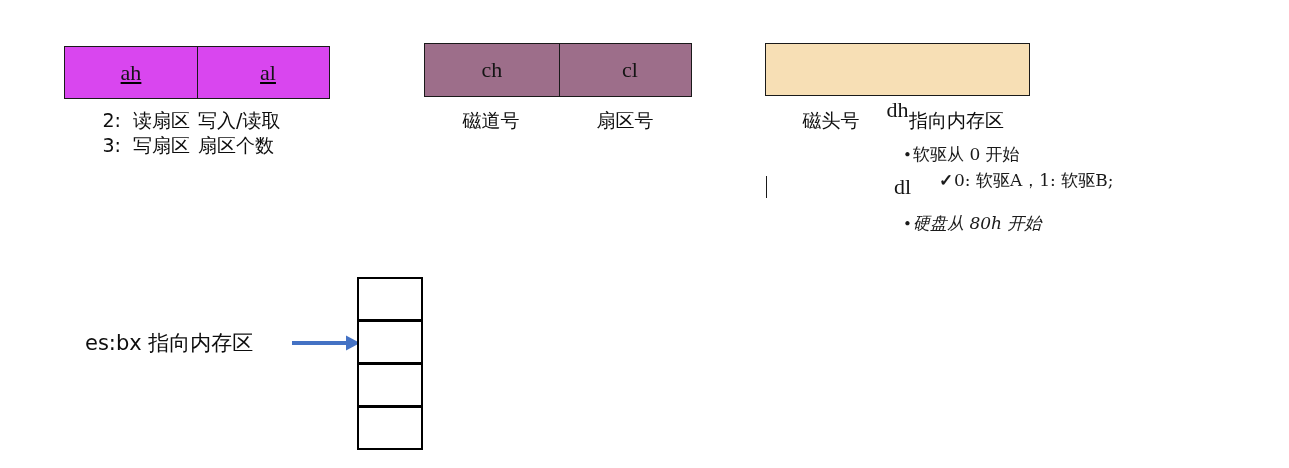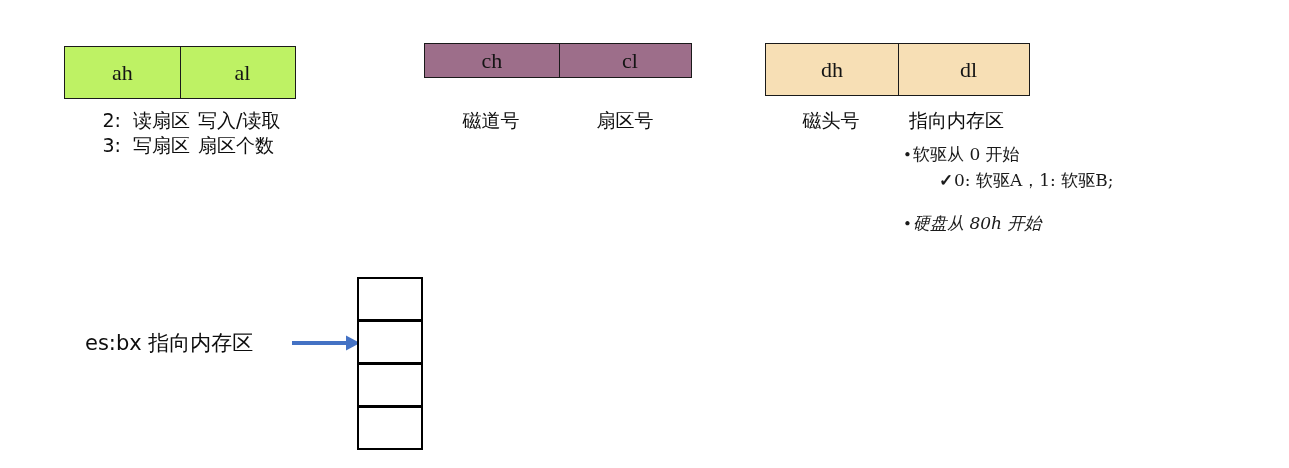--- a/index.html
+++ b/index.html
@@ -32,23 +32,23 @@
     line-height: 1;
     color: #141414;
     box-sizing: border-box;
   }
   .reg-half.divider {
     border-left: 1.5px solid #1a1a1a;
     padding-left: 9px;
   }
 
   
-  #box-ax { left: 64px;  top: 46px; width: 232px; height: 53px; background: #bef264; }
-  #box-cx { left: 424px; top: 43px; width: 268px; height: 35px; background: #9d6e8a; }
-  #box-dx { left: 765px; top: 43px; width: 265px; height: 53px; background: #f7dfb5; }
+  #box-ax { left: 64px;  top: 46px; width: 266px; height: 53px; background: #d946ef; text-decoration: underline; }
+  #box-cx { left: 424px; top: 43px; width: 268px; height: 54px; background: #9d6e8a; }
+  #box-dx { left: 765px; top: 43px; width: 265px; height: 53px; background: #f7dfb5; flex-direction: column; }
 
   #box-ax .reg-half.divider { border-left-color: #1a1a1a; }
   #box-cx .reg-half:first-child { flex: 0 0 134px; }
   #box-dx .reg-half:first-child { flex: 0 0 132px; }
 
   
   .caption-row {
     position: absolute;
     display: flex;
     font-family: "DejaVu Sans", sans-serif;

